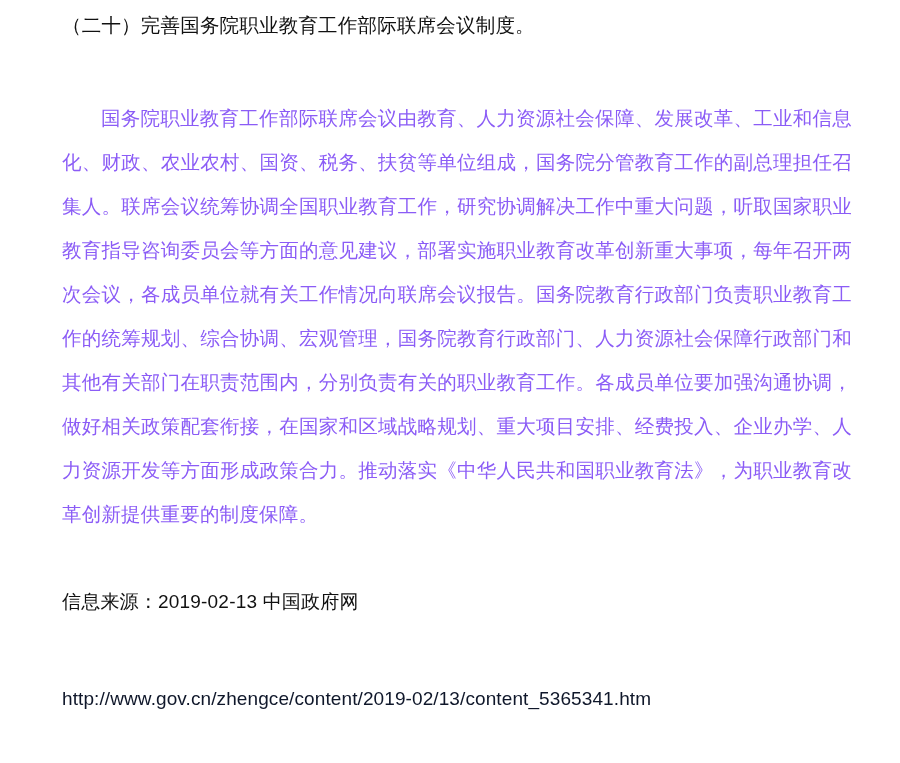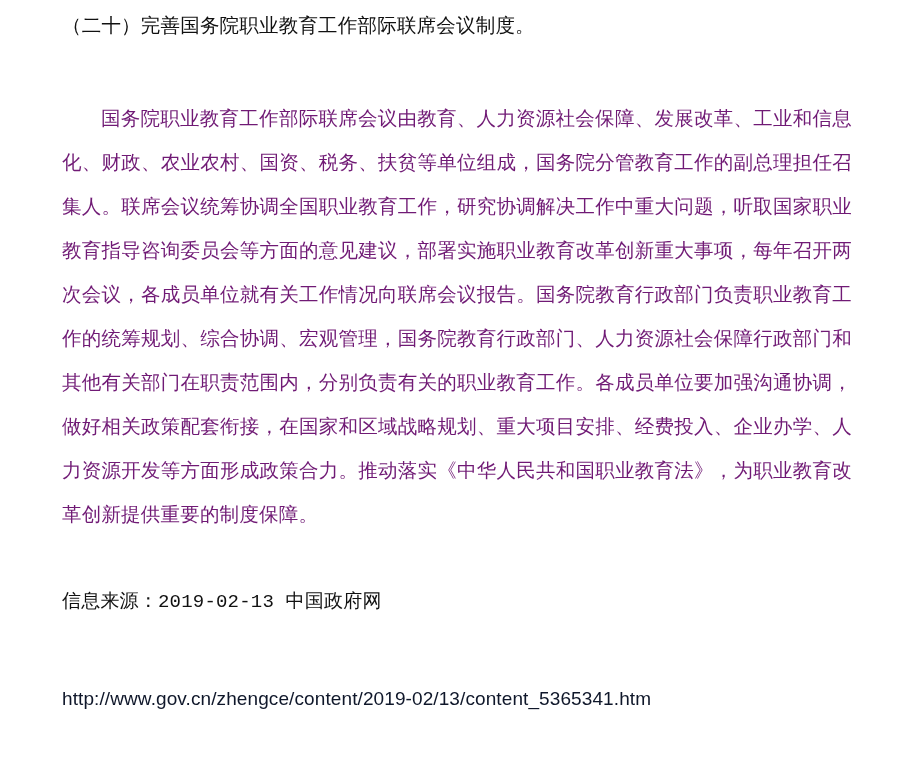--- a/index.html
+++ b/index.html
@@ -31,36 +31,35 @@
     color: #111111;
     letter-spacing: 0.2px;
   }
   .body-paragraph {
     position: absolute;
     left: 62px;
     top: 96px;
     width: 790px;
     font-size: 19.5px;
     line-height: 44px;
-    color: #701a75;
+    color: #8b5cf6;
     text-align: justify;
     text-justify: inter-ideograph;
     text-indent: 2em;
     letter-spacing: 0.2px;
   }
   .source-line {
     position: absolute;
     left: 62px;
     top: 585px;
     width: 790px;
     font-size: 19px;
     line-height: 34px;
     color: #111111;
     letter-spacing: 0.2px;
-    font-family: Liberation Mono, monospace;
   }
   .url-line {
     position: absolute;
     left: 62px;
     top: 682px;
     width: 800px;
     font-size: 19px;
     line-height: 34px;
     color: #0f172a;
     letter-spacing: 0.1px;

